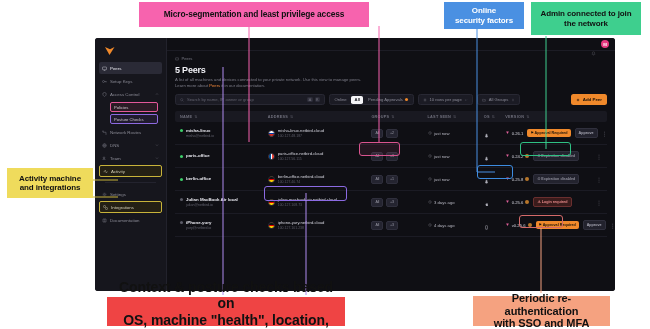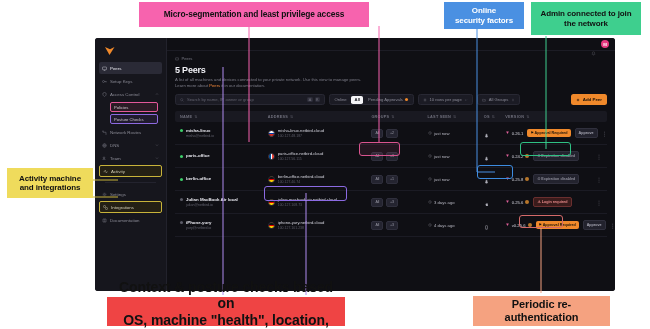--- a/index.html
+++ b/index.html
@@ -687,14 +687,15 @@
   </div>
 <div class="callout" id="an-posture" style="left:107px; top:297px; width:238px; height:29px; background:#ef4444; font-size:14px;">
     <span>
       <div>Context &amp; posture checks based on</div>
       <div>OS, machine "health", location, and other factors</div>
     </span>
   </div>
 <div class="callout" id="an-reauth" style="left:473px; top:296px; width:137px; height:30px; background:#f5a280; font-size:11px;">
     <span>
       <div>Periodic re-authentication</div>
+      <div>with SSO and MFA</div>
     </span>
   </div>
 
 </body></html>

